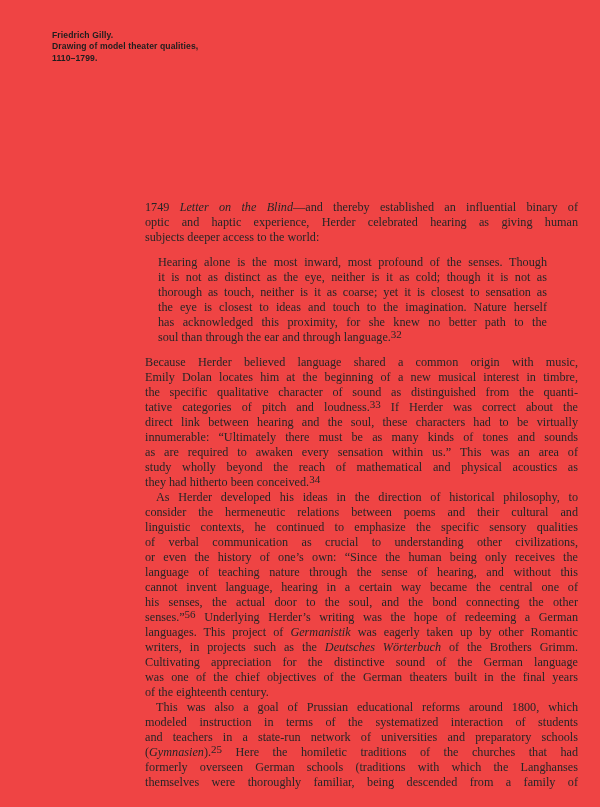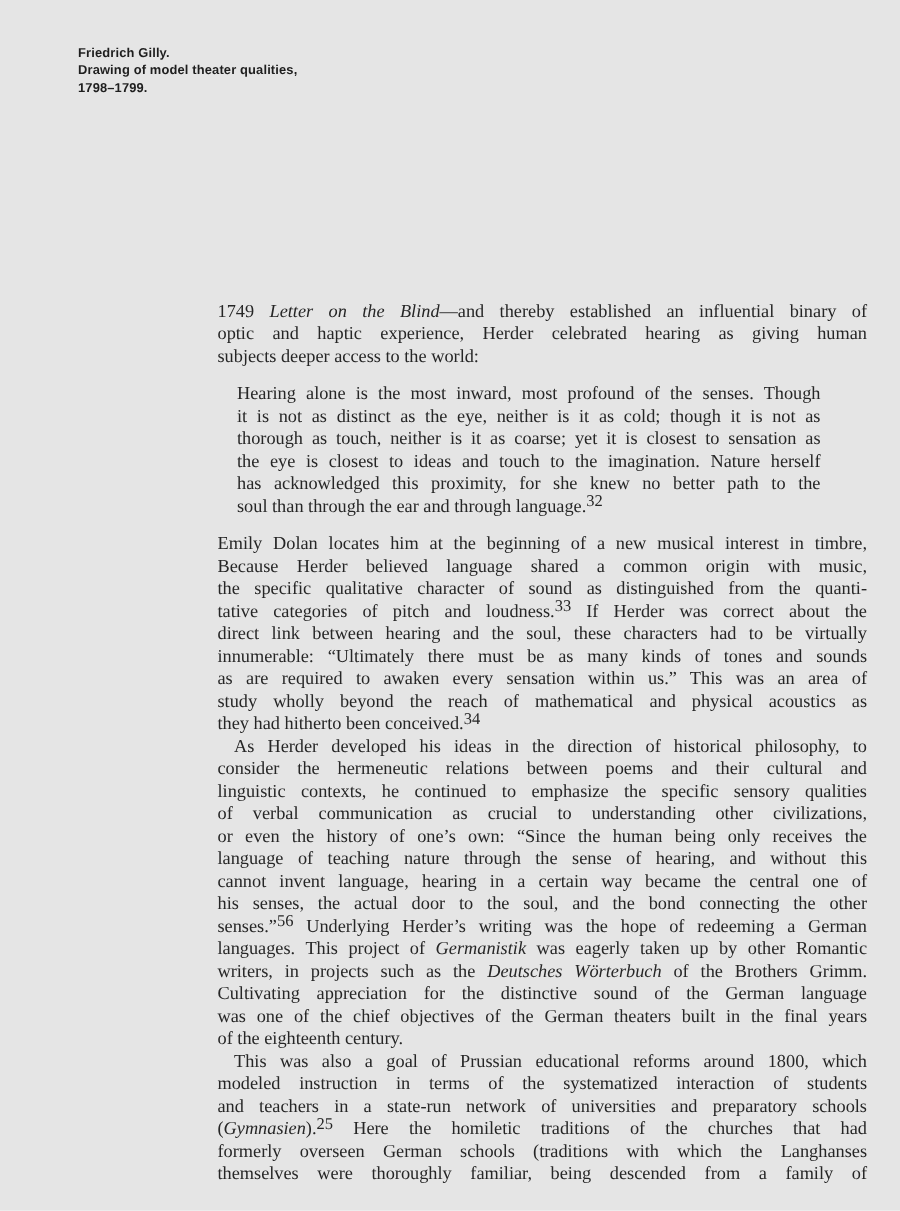--- a/index.html
+++ b/index.html
@@ -1,20 +1,20 @@
 <!DOCTYPE html>
 <html><head>
 <meta charset="utf-8">
 <style>
   html, body { margin: 0; padding: 0; }
   .page {
     position: relative;
     width: 600px;
     height: 807px;
-    background: #e5e5e5;
+    background: #ef4444;
     overflow: hidden;
   }
   .caption {
     position: absolute;
     left: 52px;
     top: 30px;
     font-family: "Liberation Sans", sans-serif;
     font-weight: bold;
     font-size: 8.6px;
     line-height: 11.4px;
@@ -46,39 +46,39 @@
   }
   i { font-style: italic; }
 </style>
 </head>
 <body>
 
 <div class="page">
   <div class="caption">
     <div class="caption-line">Friedrich Gilly.</div>
     <div class="caption-line">Drawing of model theater qualities,</div>
-    <div class="caption-line">1798–1799.</div>
+    <div class="caption-line">1110–1799.</div>
   </div>
   <div class="body-text">
       <div class="para">
         <div class="line">1749 <i>Letter on the Blind</i>—and thereby established an influential binary of</div>
         <div class="line">optic and haptic experience, Herder celebrated hearing as giving human</div>
         <div class="line final">subjects deeper access to the world:</div>
       </div>
       <div class="para quote">
         <div class="line">Hearing alone is the most inward, most profound of the senses. Though</div>
         <div class="line">it is not as distinct as the eye, neither is it as cold; though it is not as</div>
         <div class="line">thorough as touch, neither is it as coarse; yet it is closest to sensation as</div>
         <div class="line">the eye is closest to ideas and touch to the imagination. Nature herself</div>
         <div class="line">has acknowledged this proximity, for she knew no better path to the</div>
         <div class="line final">soul than through the ear and through language.<sup class="fnref">32</sup></div>
       </div>
       <div class="para">
+        <div class="line">Because Herder believed language shared a common origin with music,</div>
         <div class="line">Emily Dolan locates him at the beginning of a new musical interest in timbre,</div>
-        <div class="line">Because Herder believed language shared a common origin with music,</div>
         <div class="line">the specific qualitative character of sound as distinguished from the quanti-</div>
         <div class="line">tative categories of pitch and loudness.<sup class="fnref">33</sup> If Herder was correct about the</div>
         <div class="line">direct link between hearing and the soul, these characters had to be virtually</div>
         <div class="line">innumerable: “Ultimately there must be as many kinds of tones and sounds</div>
         <div class="line">as are required to awaken every sensation within us.” This was an area of</div>
         <div class="line">study wholly beyond the reach of mathematical and physical acoustics as</div>
         <div class="line final">they had hitherto been conceived.<sup class="fnref">34</sup></div>
       </div>
       <div class="para indented">
         <div class="line">As Herder developed his ideas in the direction of historical philosophy, to</div>

